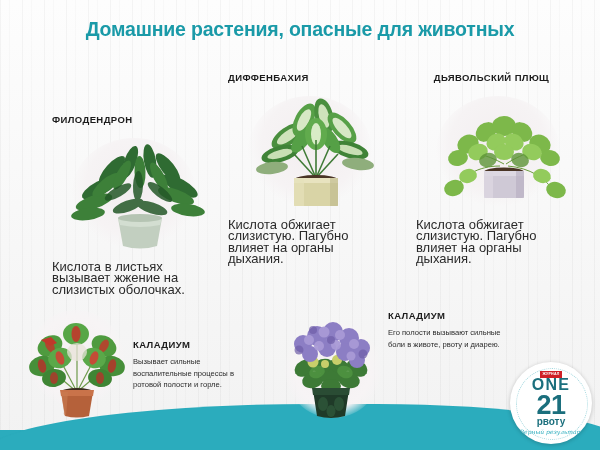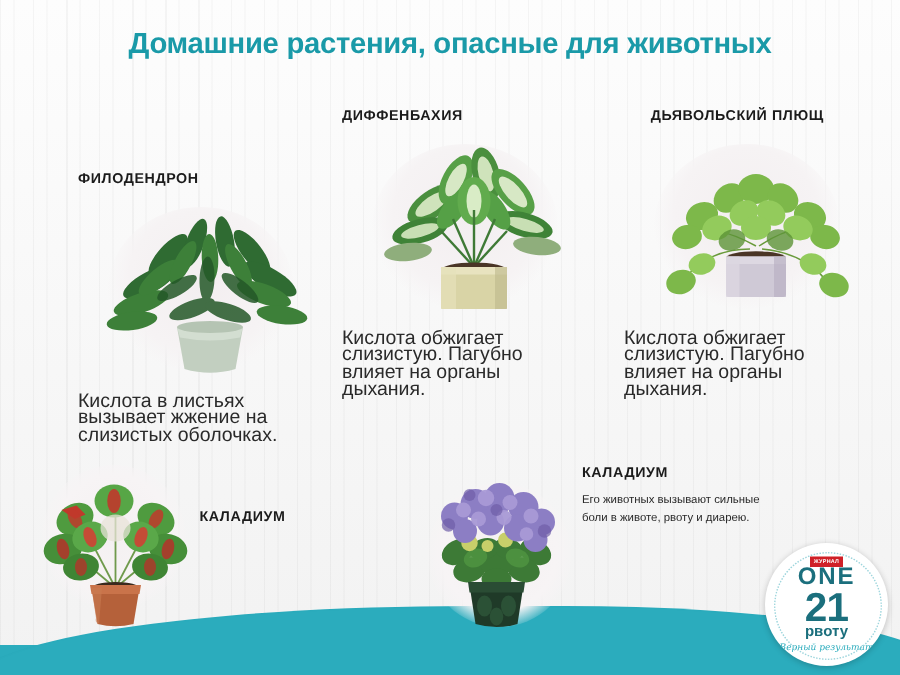--- a/index.html
+++ b/index.html
@@ -274,20 +274,21 @@
       </g>
       <ellipse cx="57" cy="92" rx="16" ry="4" fill="#3a2a1e"></ellipse>
       <path d="M41 92 L73 92 L69 116 Q57 119 45 116 Z" fill="#b5613a"></path>
       <path d="M40 90 L74 90 L73 96 L41 96 Z" fill="#c9734a"></path>
       <path d="M41 92 L48 92 L46 116 Q43 115 44 112 Z" fill="#c97b52" opacity="0.6"></path>
     </svg>
   </div>
 
   <div class="blk blk-caladium">
     <div class="b-head">КАЛАДИУМ</div>
+    <div class="b-desc">Вызывает сильные воспалительные процессы в ротовой полости и горле.</div>
   </div>
 
   <div class="photo-br">
     <div class="halo-b"></div>
     <svg class="plant-svg" width="108" height="110" viewBox="0 0 108 110">
       <g fill="#3d7a36">
         <ellipse cx="28" cy="56" rx="11" ry="8" transform="rotate(-28 28 56)"></ellipse>
         <ellipse cx="80" cy="56" rx="11" ry="8" transform="rotate(28 80 56)"></ellipse>
         <ellipse cx="36" cy="68" rx="11" ry="8" transform="rotate(-16 36 68)"></ellipse>
         <ellipse cx="72" cy="68" rx="11" ry="8" transform="rotate(16 72 68)"></ellipse>
@@ -336,21 +337,21 @@
       <g fill="#2e5639" opacity="0.85">
         <ellipse cx="46" cy="92" rx="5" ry="7"></ellipse>
           <ellipse cx="62" cy="92" rx="5" ry="7"></ellipse>
         <ellipse cx="54" cy="99" rx="4.5" ry="6"></ellipse>
       </g>
     </svg>
   </div>
 
   <div class="blk blk-hortenzia">
     <div class="b-head">КАЛАДИУМ</div>
-    <div class="b-desc">Его животных вызывают сильные боли в животе, рвоту и диарею.</div>
+    <div class="b-desc">Его полости вызывают сильные боли в животе, рвоту и диарею.</div>
   </div>
 
   <div class="badge">
     <div class="badge-dots"></div>
     <div class="badge-tag">ЖУРНАЛ</div>
     <div class="badge-one">ONE</div>
     <div class="badge-num">21</div>
     <div class="badge-den">рвоту</div>
     <div class="badge-script">Верный результат</div>
   </div>

